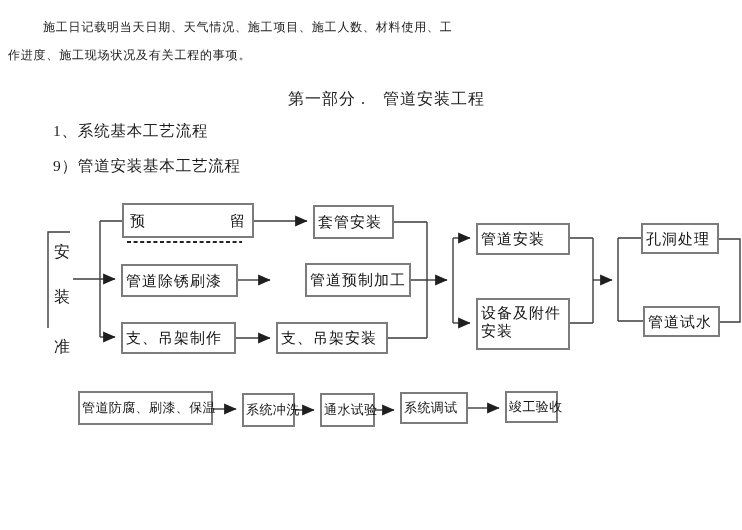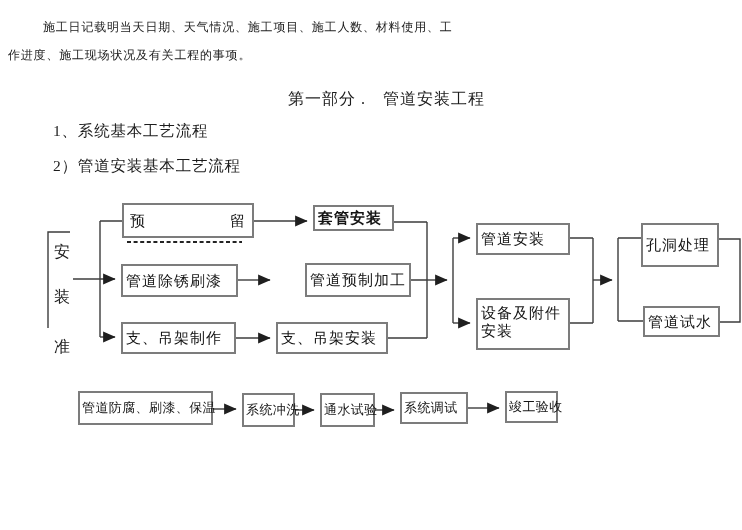--- a/index.html
+++ b/index.html
@@ -32,21 +32,21 @@
 <div class="screen">
 
   <div class="abs para" style="left:8px;top:13px;">
     <div class="pline indent">施工日记载明当天日期、天气情况、施工项目、施工人数、材料使用、工</div>
     <div class="pline">作进度、施工现场状况及有关工程的事项。</div>
   </div>
 
   <div class="abs heading" style="left:288px;top:89px;">第一部分 .　管道安装工程</div>
 
   <div class="abs listitem" style="left:53px;top:121px;">1、系统基本工艺流程</div>
-  <div class="abs listitem" style="left:53px;top:156px;">2）管道安装基本工艺流程</div>
+  <div class="abs listitem" style="left:53px;top:156px;">9）管道安装基本工艺流程</div>
 
   <svg class="connectors" width="742" height="530">
     <defs>
       <marker id="arw" markerWidth="10" markerHeight="8" refX="8.5" refY="4" orient="auto">
         <path d="M0,0 L9,4 L0,8 Z" fill="#1f1f1f"></path>
       </marker>
     </defs>
 
     <path class="ln" d="M70,232 H48 V328"></path>
 
@@ -83,31 +83,31 @@
   </svg>
 
   <span class="vchar" style="top:242px;">安</span>
   <span class="vchar" style="top:287px;">装</span>
   <span class="vchar" style="top:337px;">准</span>
 
   <div class="fbox spread" style="left:122px;top:203px;width:132px;height:35px;">
     <span>预</span>
     <span>留</span>
   </div>
-  <div class="fbox" style="left:313px;top:205px;width:81px;height:26px;font-weight:bold;">套管安装</div>
+  <div class="fbox" style="left:313px;top:205px;width:81px;height:34px;">套管安装</div>
   <div class="fbox" style="left:121px;top:264px;width:117px;height:33px;">管道除锈刷漆</div>
   <div class="fbox" style="left:276px;top:263px;width:106px;height:34px;margin-left:29px;">管道预制加工</div>
   <div class="fbox" style="left:121px;top:322px;width:115px;height:32px;">支、吊架制作</div>
   <div class="fbox" style="left:276px;top:322px;width:112px;height:32px;">支、吊架安装</div>
   <div class="fbox" style="left:476px;top:223px;width:94px;height:32px;">管道安装</div>
   <div class="fbox twolines" style="left:476px;top:298px;width:94px;height:52px;">
     <div>设备及附件</div>
     <div>安装</div>
   </div>
-  <div class="fbox" style="left:641px;top:223px;width:78px;height:44px;">孔洞处理</div>
+  <div class="fbox" style="left:641px;top:223px;width:78px;height:31px;">孔洞处理</div>
   <div class="fbox" style="left:643px;top:306px;width:77px;height:31px;">管道试水</div>
 
   <div class="fbox small" style="left:78px;top:391px;width:135px;height:34px;">管道防腐、刷漆、保温</div>
   <div class="fbox small" style="left:242px;top:393px;width:53px;height:34px;">系统冲洗</div>
   <div class="fbox small" style="left:320px;top:393px;width:55px;height:34px;">通水试验</div>
   <div class="fbox small" style="left:400px;top:392px;width:68px;height:32px;">系统调试</div>
   <div class="fbox small" style="left:505px;top:391px;width:53px;height:32px;">竣工验收</div>
 
 </div>
 

